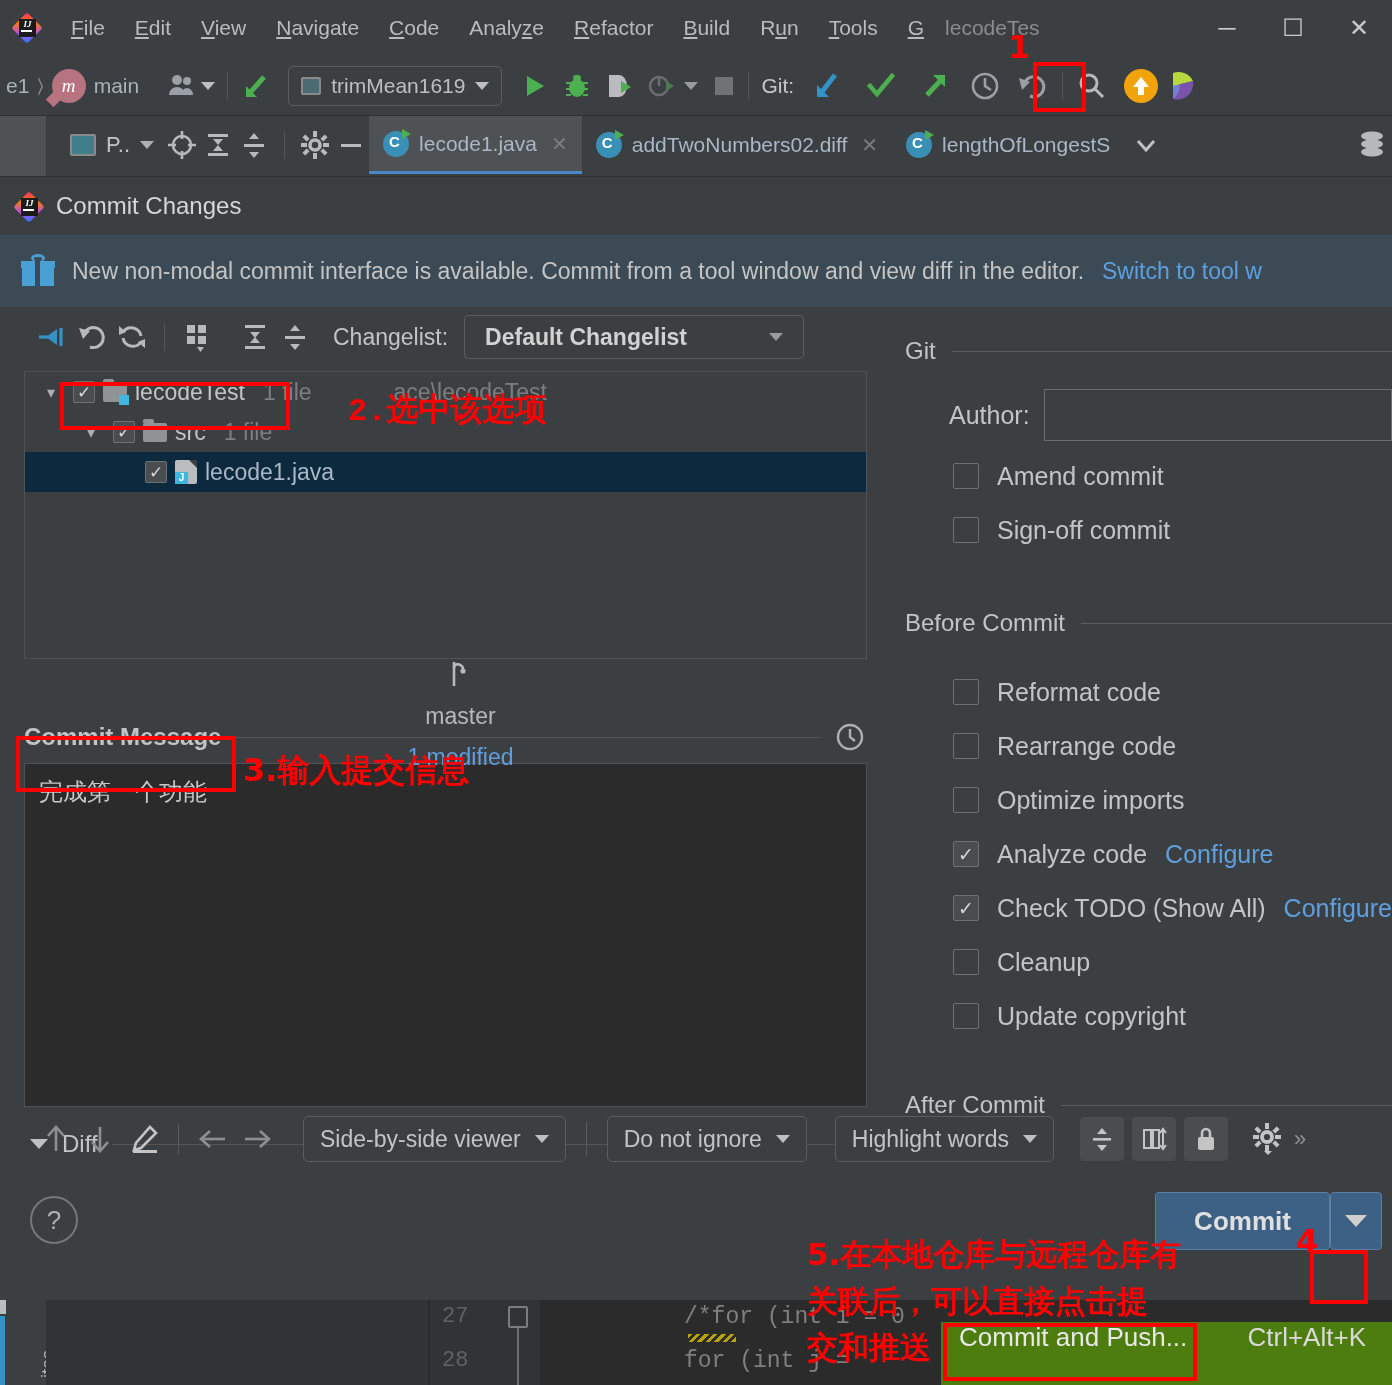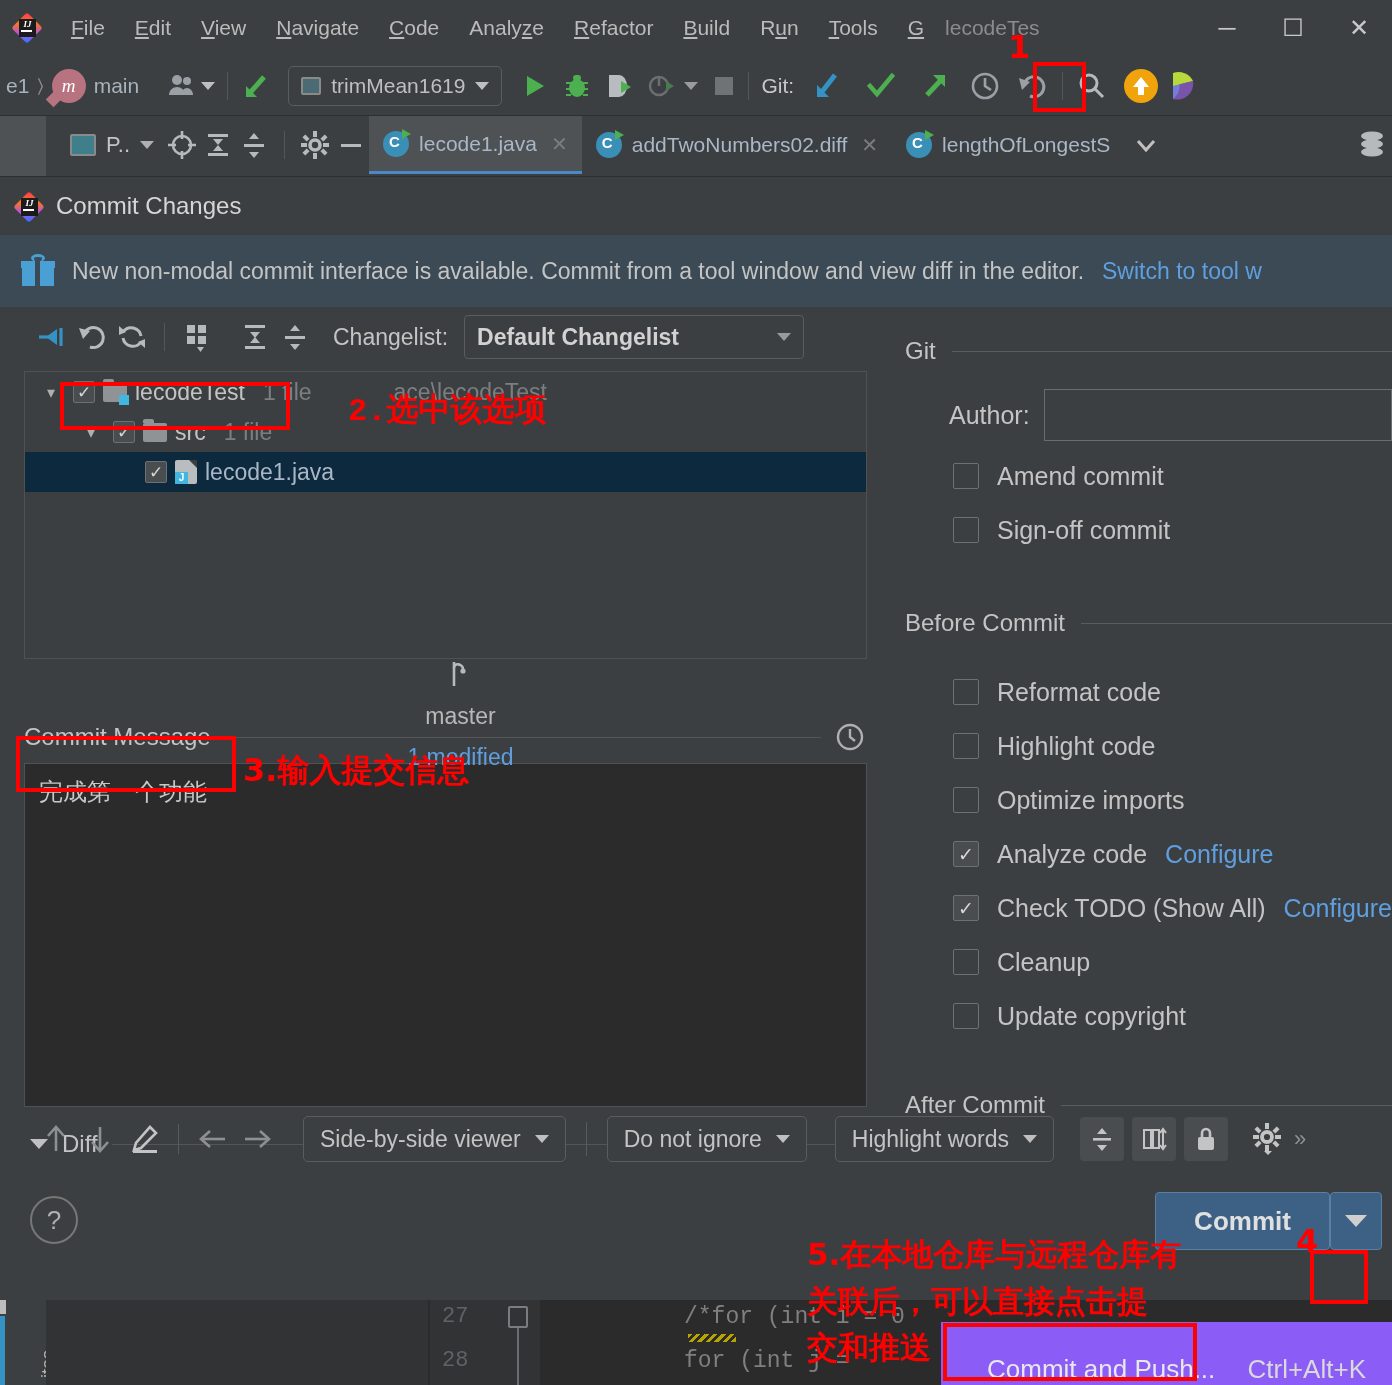--- a/index.html
+++ b/index.html
@@ -137,21 +137,21 @@
   .dlg-body { display:flex; height: 994px; }
   .left-pane { width: 910px; position:relative; }
   .right-pane { flex:1; position:relative; padding-top: 14px; }
 
   
   .cl-toolbar { height:60px; display:flex; align-items:center; gap:4px; padding-left:34px; }
   .cl-label { color:#c4c4c4; font-size:23px; margin-left:16px; margin-right:12px; }
   .cl-select {
     width: 340px; height:44px; border:1px solid #5a5d5f; border-radius:4px;
     background:#3c3f41; display:flex; align-items:center; justify-content:space-between;
-    padding: 0 12px; color:#d2d2d2; font-size:23px; font-weight:bold;
+    padding: 0 20px; color:#d2d2d2; font-size:23px; font-weight:bold;
   }
   .cl-select .tri { width:0;height:0;border-left:7px solid transparent;border-right:7px solid transparent;border-top:8px solid #9a9a9a;}
 
   .tree {
     margin: 4px 24px 0 24px; height: 288px; background:#3c3f41;
     border:1px solid #4e5254; position:relative; overflow:hidden;
   }
   .trow { display:flex; align-items:center; height:40px; padding-left:22px; gap:8px; color:#c4c4c4; font-size:23px; }
   .trow.sel { background:#0d293e; }
   .chev { width:18px; color:#b0b0b0; font-size:16px; }
@@ -166,21 +166,21 @@
   .jfile .corner{position:absolute;right:0;top:0;border-top:8px solid #3c3f41;border-left:8px solid transparent;}
   .jfile .j{position:absolute;left:0;bottom:0;width:13px;height:12px;background:#40b6e0;color:#fff;font-size:10px;
             text-align:center;line-height:12px;font-weight:bold;}
   .dim { color:#7c7f81; }
   .fname { color:#a9b7c6; }
 
   .branchline { display:flex; align-items:center; gap:14px; padding-left:30px; height:52px;flex-direction:column; }
   .branchline .bname { color:#b8b8b8; font-size:23px; }
   .branchline .mod { color:#5f9fe0; font-size:23px; }
 
-  .cm-header { display:flex; align-items:center; padding-left:24px; padding-right:24px; height:52px; gap:12px; }
+  .cm-header { display:flex; align-items:center; padding-left:24px; padding-right:24px; height:52px; gap:12px;font-weight:bold; }
   .cm-title { color:#c4c4c4; font-size:24px; white-space:nowrap; }
   .cm-rule { flex:1; height:1px; background:#555; }
   .cm-box {
     margin: 0 24px; height: 344px; background:#2b2b2b; border:1px solid #4e5254;
     color:#c8c8c8; font-size:24px; padding: 12px 14px;
   }
 
   .diff-hdr { display:flex; align-items:center; gap:14px; padding-left:30px; padding-right:24px; height:50px; }
   .diff-hdr .tri { width:0;height:0;border-left:9px solid transparent;border-right:9px solid transparent;border-top:10px solid #c0c0c0;}
   .diff-hdr .lbl { color:#c4c4c4; font-size:24px; }
@@ -209,21 +209,21 @@
   .commit-arrow {
     position:absolute; right:10px; bottom:50px; height:58px; width:52px;
     background:#3d6185; border:1px solid #5a7fa5; border-radius:4px;
     display:flex;align-items:center;justify-content:center;
   }
   .commit-arrow .tri{width:0;height:0;border-left:11px solid transparent;border-right:11px solid transparent;border-top:12px solid #cfcfcf;}
 
   
   .popup {
     position:absolute; left:941px; top:1322px; width:451px; height:63px;
-    background:#8b5cf6; display:flex; align-items:flex-end; color:#e8e8e8; font-size:26px;padding-left:28px;
+    background:#4d7c0f; display:flex; align-items:flex-start; color:#e8e8e8; font-size:26px;
   }
   .popup .lbl { padding-left:18px; }
   .popup .ks { margin-left:auto; padding-right:26px; color:#dadada; }
 
   
   .redbox { position:absolute; border:4px solid #ff0000; pointer-events:none; }
   .redtxt {
     position:absolute; color:#ff0000; font-weight:bold; white-space:pre;
     font-family:"DejaVu Sans", sans-serif;
   }
@@ -657,21 +657,21 @@
           <span style="color:#c4c4c4;font-size:24px;white-space:nowrap">Before Commit</span>
           <span style="flex:1;height:1px;background:#5a5d5f"></span>
         </div>
 
         <div style="display:flex;align-items:center;gap:18px;padding-left:62px;height:54px">
           <span class="cbx" style="width:26px;height:26px;background:#3c3f41;border-color:#6e7173"></span>
           <span style="color:#c4c4c4;font-size:25px">Reformat code</span>
         </div>
         <div style="display:flex;align-items:center;gap:18px;padding-left:62px;height:54px">
           <span class="cbx" style="width:26px;height:26px;background:#3c3f41;border-color:#6e7173"></span>
-          <span style="color:#c4c4c4;font-size:25px">Highlight code</span>
+          <span style="color:#c4c4c4;font-size:25px">Rearrange code</span>
         </div>
         <div style="display:flex;align-items:center;gap:18px;padding-left:62px;height:54px">
           <span class="cbx" style="width:26px;height:26px;background:#3c3f41;border-color:#6e7173"></span>
           <span style="color:#c4c4c4;font-size:25px">Optimize imports</span>
         </div>
         <div style="display:flex;align-items:center;gap:18px;padding-left:62px;height:54px">
           <span class="cbx" style="width:26px;height:26px;background:#4a4d4f;border-color:#6e7173;font-size:19px">✓</span>
           <span style="color:#c4c4c4;font-size:25px">Analyze code</span>
           <a href="#" style="color:#5f9fe0;font-size:25px;text-decoration:none">Configure</a>
         </div>

